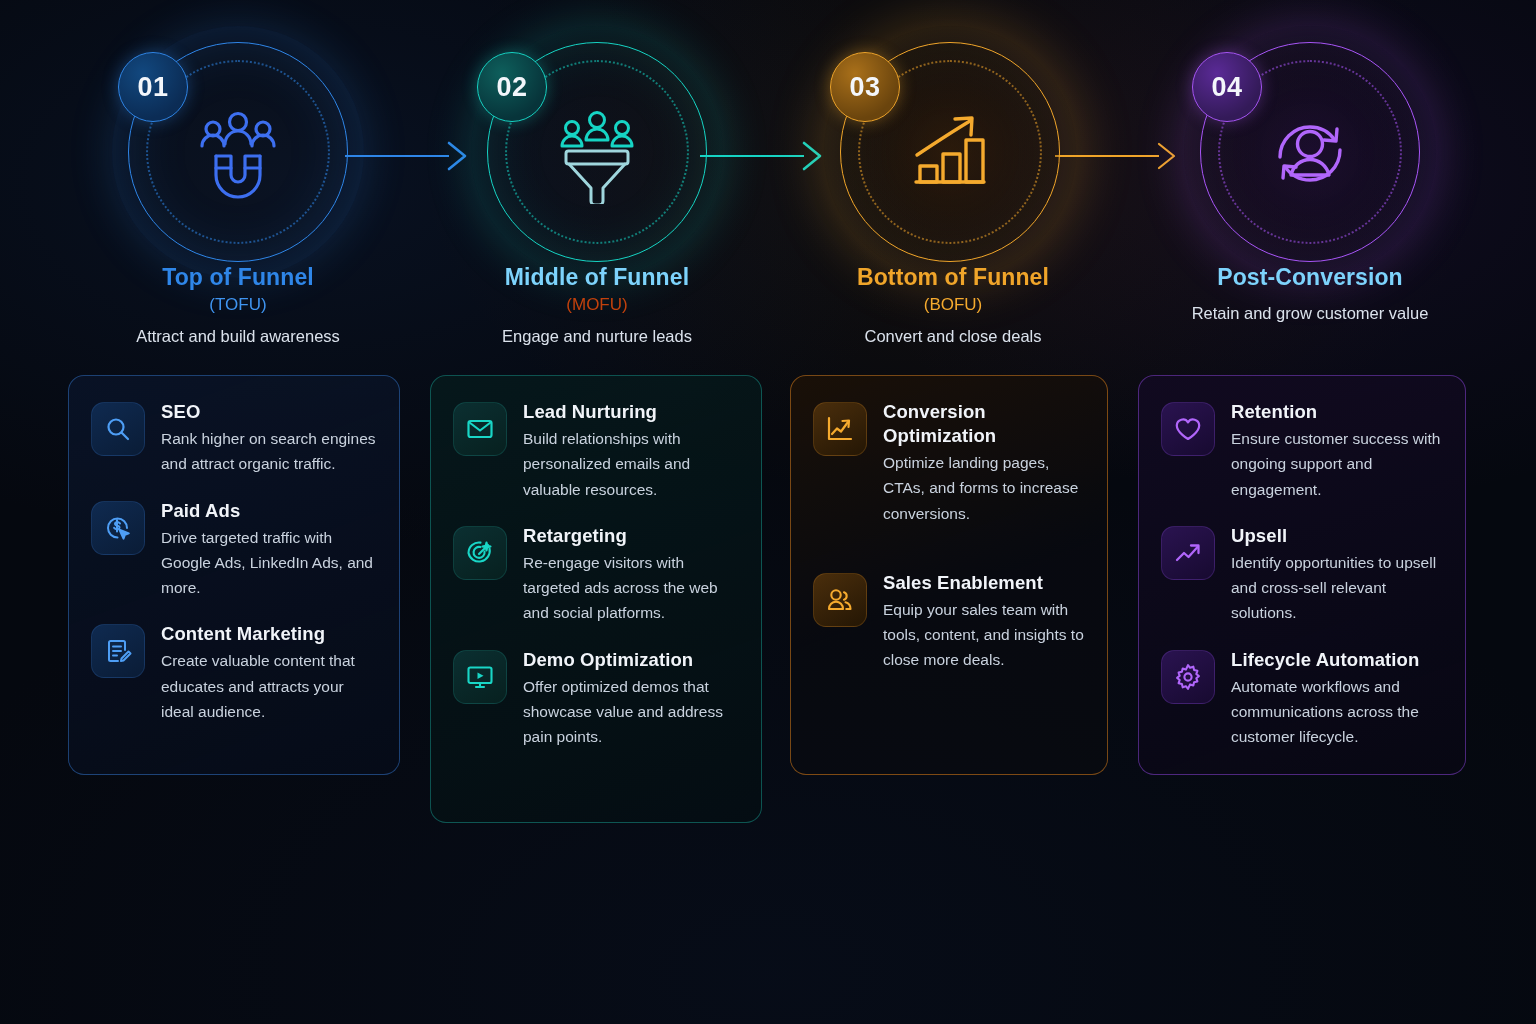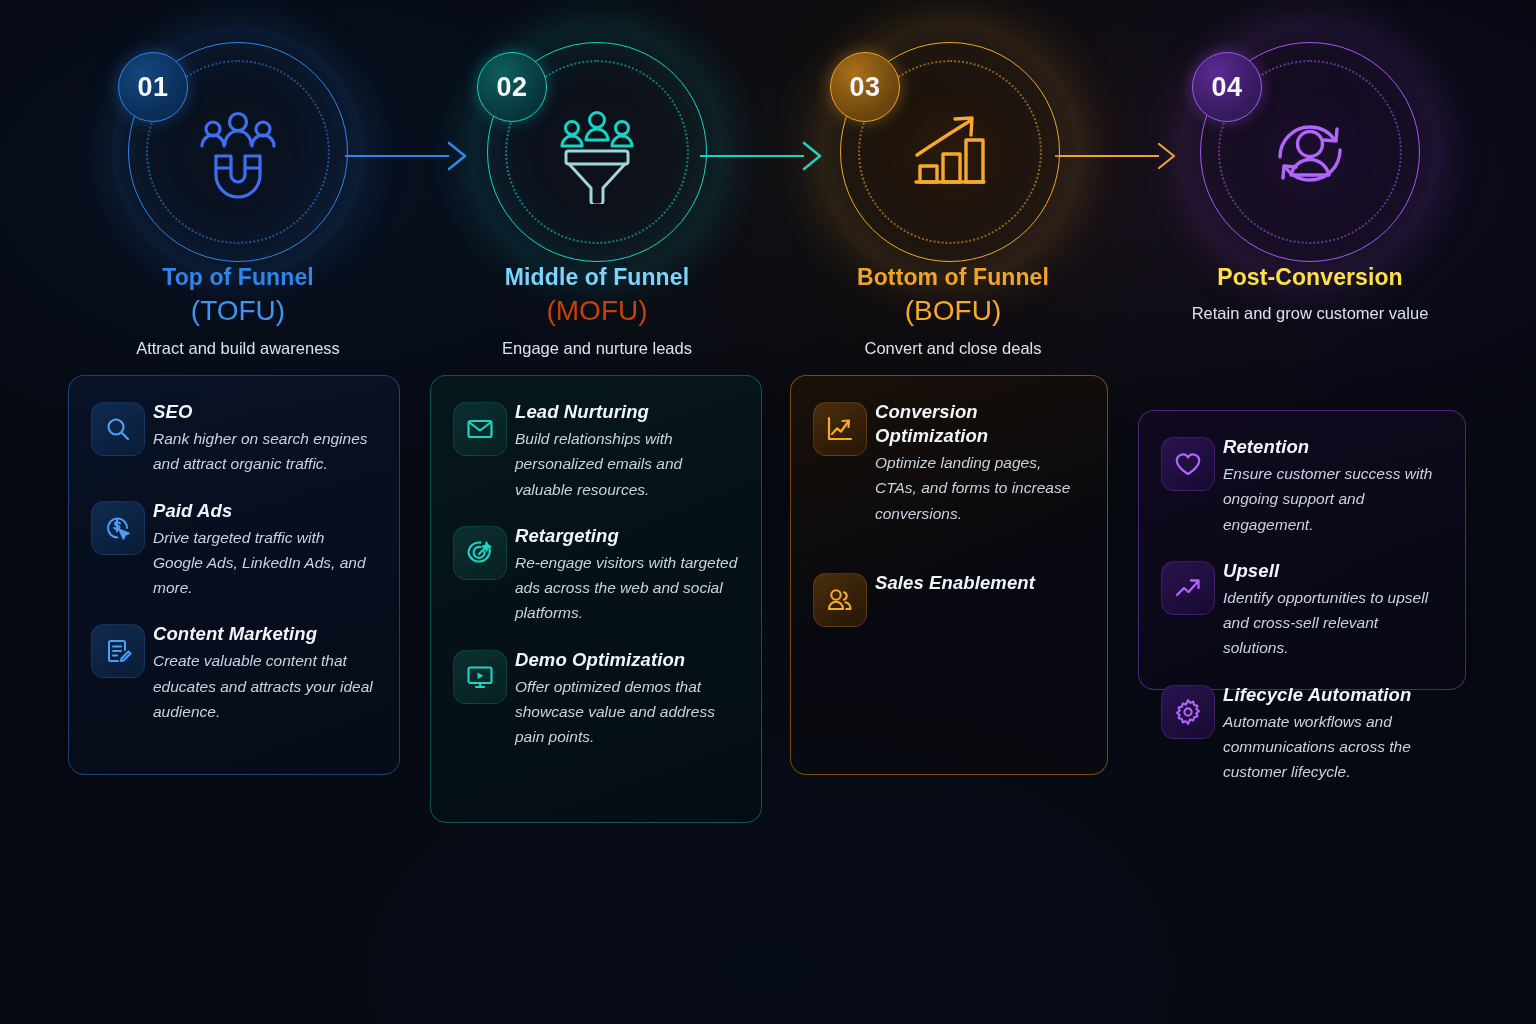--- a/index.html
+++ b/index.html
@@ -38,27 +38,27 @@
     position:absolute; width:70px; height:70px; border-radius:50%;
     display:flex; align-items:center; justify-content:center;
     font-size:27px; font-weight:700; color:#f2f5fb; letter-spacing:.5px;
     border:1.6px solid currentColor;
   }
   .badge span{ color:#f3f6fb; }
   .arrow{ position:absolute; height:30px; }
   .title{
     font-size:23px; font-weight:700; line-height:1.24; letter-spacing:.1px;
   }
-  .subtitle{ font-size:28px; font-weight:400; color:#cfd7e4; margin-top:3px; }
+  .subtitle{ font-size:17px; font-weight:400; color:#cfd7e4; margin-top:3px; }
   .tagline{ font-size:16.5px; color:#dbe2ec; margin-top:12px; font-weight:400; }
 
   .card{
     position:absolute; border-radius:16px; border:1px solid; padding:24px 22px 20px 22px;
   }
-  .item{ display:flex; gap:8px; margin-bottom:22px;font-style:italic; }
+  .item{ display:flex; gap:16px; margin-bottom:22px; }
   .item:last-child{ margin-bottom:0; }
   .tile{
     flex:0 0 auto; width:54px; height:54px; border-radius:13px;
     display:flex; align-items:center; justify-content:center; margin-top:2px;
   }
   .item-text{ flex:1 1 auto; min-width:0; }
   .item-title{ font-size:18.5px; font-weight:700; color:#f1f4f9; line-height:1.3; letter-spacing:.1px; }
   .item-desc{ font-size:15.5px; line-height:1.63; color:#c9d2de; margin-top:2px; font-weight:400; }
   svg{ display:block; }
 </style>
@@ -173,21 +173,21 @@
       <polyline points="66,40 78,41 79,29"></polyline>
       <path d="M82 50c0 16.6-13.4 30-30 30-10.4 0-19.6-5.3-25-13.4"></path>
       <polyline points="38,67 26,66 25,78"></polyline>
     </svg>
   </div>
 </div>
 <div class="badge" style="left:1192px; top:52px; color:#a855f7; background:radial-gradient(circle at 35% 30%, #5a2a96, #331a58 70%); box-shadow:0 0 16px rgba(168,85,247,.35);">
   <span>04</span>
 </div>
 <div class="stage-head" style="left:1130px; top:263px;">
-  <div class="title" style="color:#fde047;">Post-Conversion</div>
+  <div class="title" style="color:#7dd3fc;">Post-Conversion</div>
   <div class="tagline" style="">Retain and grow customer value</div>
 </div>
 
 <div class="card" style="left:68px; top:375px; width:332px; height:400px; border-color:rgba(47,110,190,.55); background:linear-gradient(160deg, rgba(10,20,40,.85), rgba(6,12,26,.75));">
   <div class="item">
     <div class="tile" style="background:linear-gradient(150deg,#0f2a50,#0a1c36); border:1px solid rgba(60,120,200,.22);">
       <svg width="28" height="28" viewBox="0 0 28 28" fill="none" stroke="#4e9ef5" stroke-width="2.2" stroke-linecap="round">
           <circle cx="12" cy="12" r="7.5"></circle>
           <line x1="17.5" y1="17.5" x2="24" y2="24"></line>
         </svg>
@@ -289,25 +289,26 @@
     <div class="tile" style="background:linear-gradient(150deg,#4a2e0c,#241604); border:1px solid rgba(200,130,40,.25);">
       <svg width="30" height="30" viewBox="0 0 30 30" fill="none" stroke="#f5aa2e" stroke-width="2.1" stroke-linecap="round" stroke-linejoin="round">
         <circle cx="11" cy="10" r="4.7"></circle>
         <path d="M4 24c0-4.1 3.2-7.2 7-7.2s7 3.1 7 7.2z"></path>
         <path d="M19 7.3a3.9 3.9 0 010 7.4"></path>
         <path d="M20.5 17.2c3 .7 5 3.3 5 6.8h-4.2"></path>
       </svg>
     </div>
     <div class="item-text">
       <div class="item-title">Sales Enablement</div>
-    </div>
-  </div>
-</div>
-
-<div class="card" style="left:1138px; top:375px; width:328px; height:280px; border-color:rgba(124,62,196,.58); background:linear-gradient(160deg, rgba(18,10,34,.88), rgba(8,8,20,.78));margin-top:35px;">
+      <div class="item-desc">Equip your sales team with tools, content, and insights to close more deals.</div>
+    </div>
+  </div>
+</div>
+
+<div class="card" style="left:1138px; top:375px; width:328px; height:400px; border-color:rgba(124,62,196,.58); background:linear-gradient(160deg, rgba(18,10,34,.88), rgba(8,8,20,.78));">
   <div class="item">
     <div class="tile" style="background:linear-gradient(150deg,#2a1350,#170a30); border:1px solid rgba(140,80,220,.25);">
       <svg width="30" height="30" viewBox="0 0 30 30" fill="none" stroke="#b166fb" stroke-width="2.2" stroke-linecap="round" stroke-linejoin="round">
         <path d="M15 25S3.8 18.4 3.8 11.4A6.1 6.1 0 0115 8.3 6.1 6.1 0 0126.2 11.4C26.2 18.4 15 25 15 25z"></path>
       </svg>
     </div>
     <div class="item-text">
       <div class="item-title">Retention</div>
       <div class="item-desc">Ensure customer success with ongoing support and engagement.</div>
     </div>

